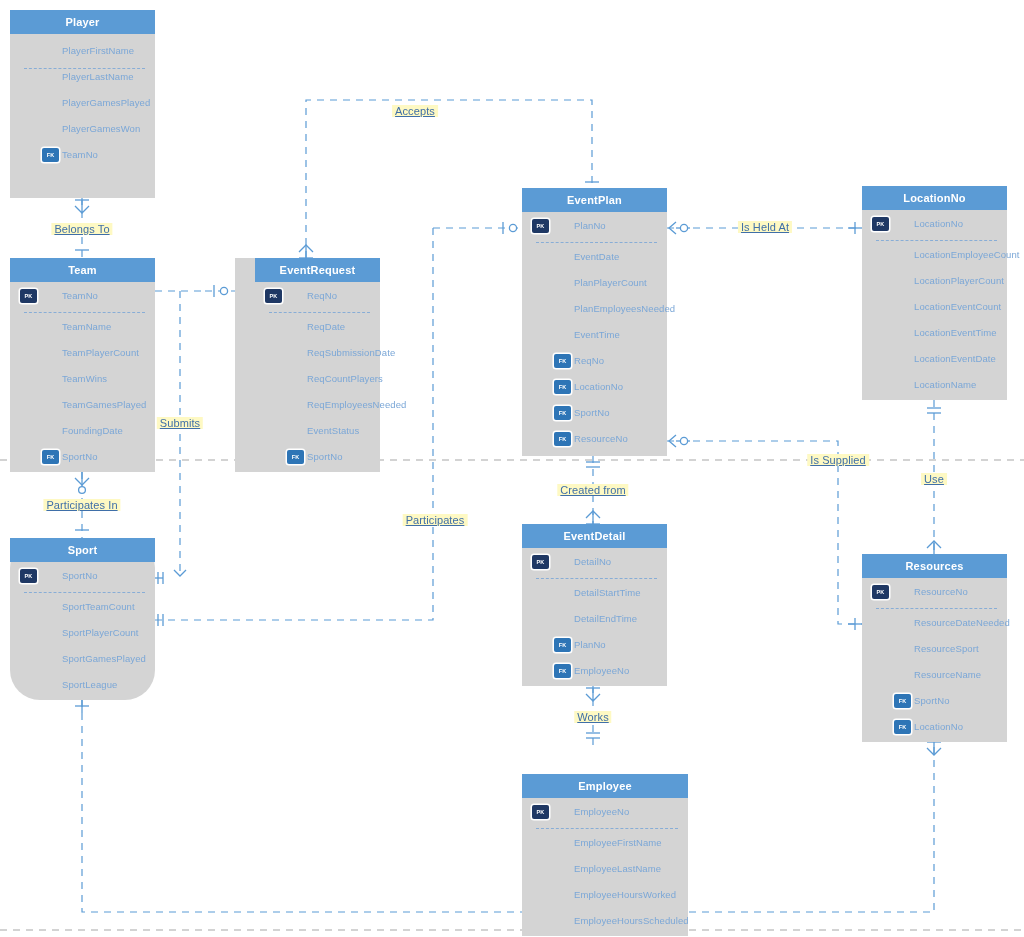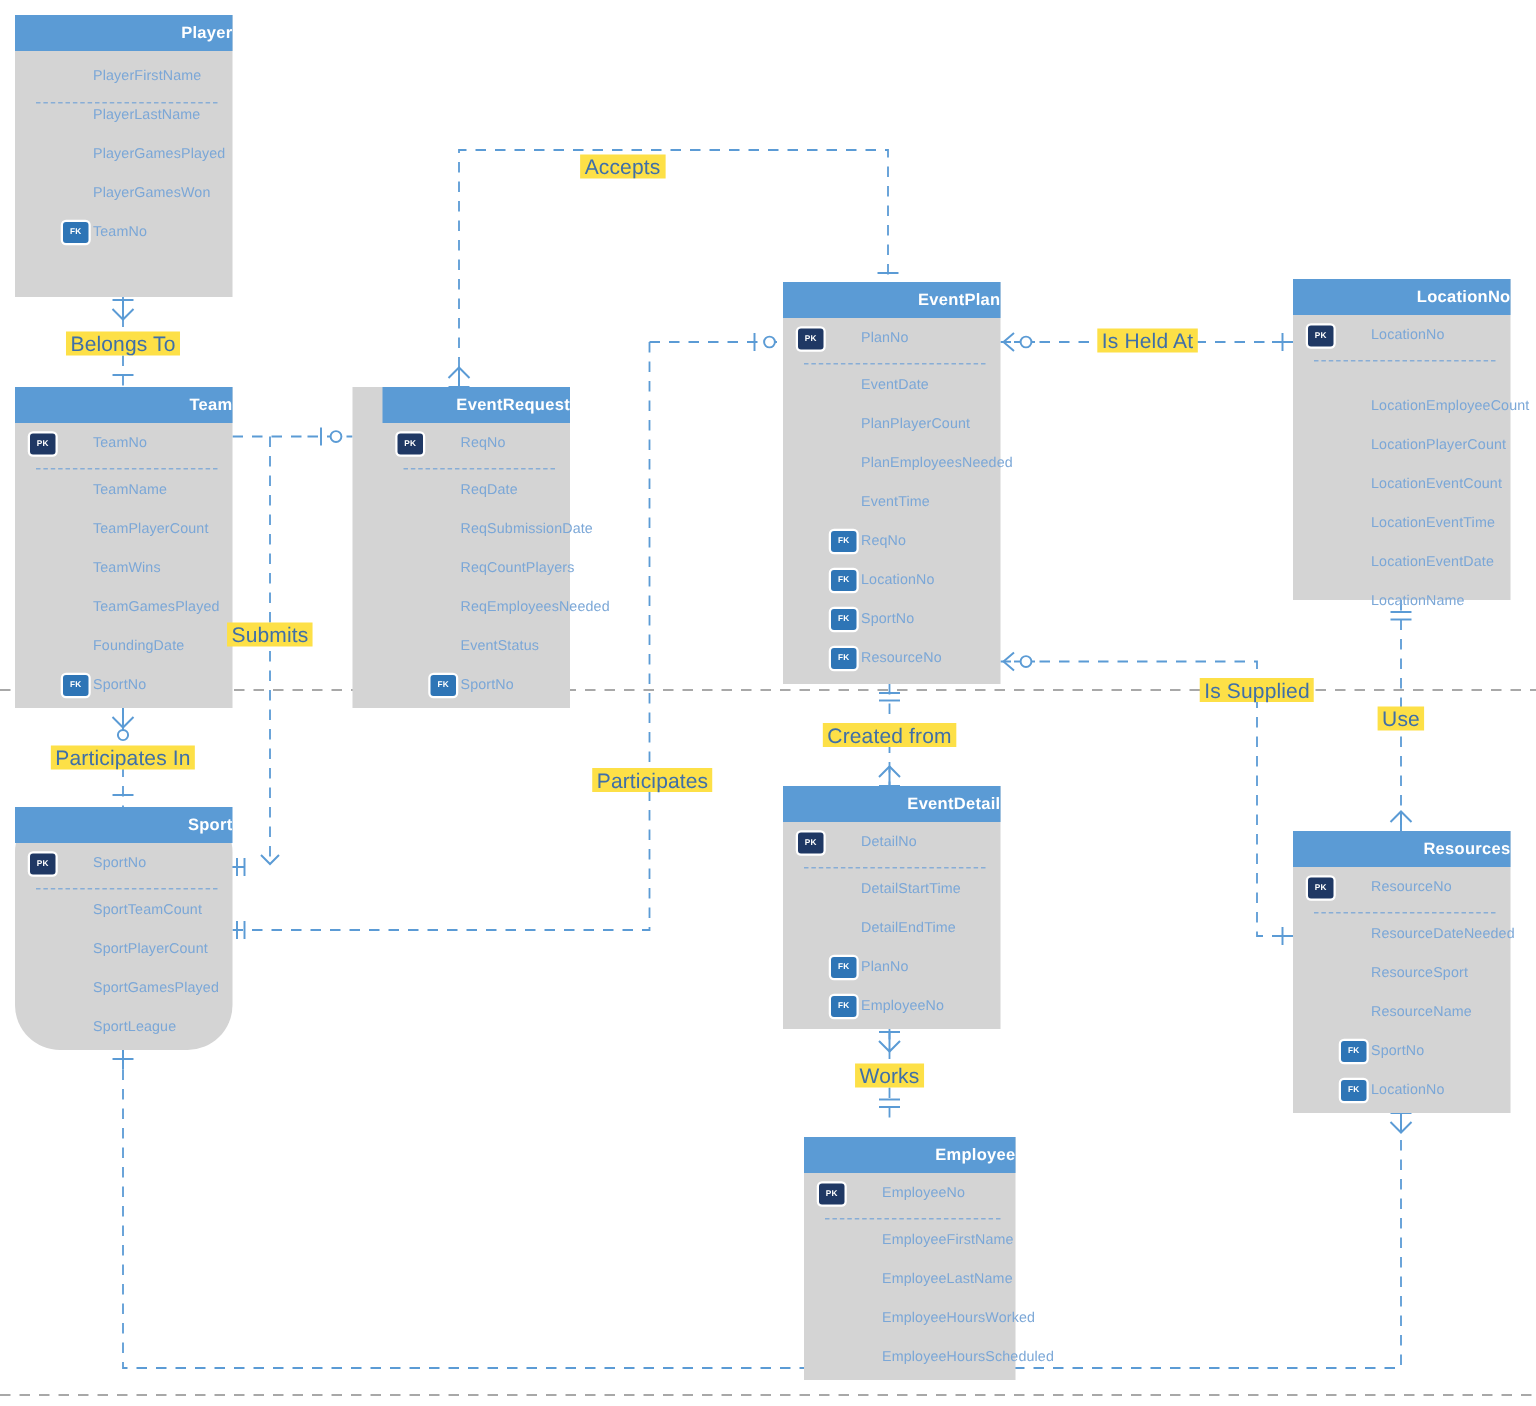--- a/index.html
+++ b/index.html
@@ -7,21 +7,21 @@
     width:1024px;height:937px;position:relative;overflow:hidden;
     font-family:"Liberation Sans","DejaVu Sans",sans-serif;
     -webkit-font-smoothing:antialiased;
   }
   #canvas{position:absolute;inset:0;width:1024px;height:937px;}
   #links{position:absolute;left:0;top:0;width:1024px;height:937px;pointer-events:none;}
 
   .entity{position:absolute;background:#d4d4d4;box-sizing:border-box;}
   .entity .hdr{
     background:#5b9bd5;color:#ffffff;font-size:11px;font-weight:bold;
-    text-align:right;line-height:24px;height:24px;letter-spacing:.2px;
+    text-align:center;line-height:24px;height:24px;letter-spacing:.2px;
   }
   .entity .body{position:relative;}
   .attr{
     position:relative;height:26px;line-height:26px;font-size:9.5px;
     color:#7ba7d7;padding-left:52px;white-space:nowrap;letter-spacing:.1px;
   }
   .attr.pk{height:28px;line-height:28px;}
   .badge{
     position:absolute;left:10px;top:50%;transform:translateY(-50%);
     width:17px;height:14px;border-radius:2px;
@@ -30,23 +30,23 @@
     letter-spacing:.2px;box-shadow:0 0 0 1.5px #ffffff;
   }
   .badge.k{background:#1f3864;}
   .badge.f{background:#2e75b6;left:32px;}
   .sep{
     position:absolute;left:14px;right:10px;height:0;
     border-top:1px dashed #7ba7d7;opacity:.85;
   }
 
   .rel-label{
-    position:absolute;font-size:14px;color:#3f6fa8;
-    background:#fde047;padding:0 3px;white-space:nowrap;
-    transform:translate(-50%,-50%);letter-spacing:.1px;
+    position:absolute;font-size:11px;color:#3f6fa8;
+    background:#fef9c3;padding:0 3px;white-space:nowrap;
+    transform:translate(-50%,-50%);letter-spacing:.1px;text-decoration:underline;
   }
 </style>
 </head>
 <body>
 
 <div id="canvas">
 
   <svg id="links" viewBox="0 0 1024 937" xmlns="http://www.w3.org/2000/svg">
     <defs>
       <style>
@@ -354,21 +354,21 @@
         <span class="badge f">FK</span>
         <span>PlanNo</span>
       </div>
       <div class="attr">
         <span class="badge f">FK</span>
         <span>EmployeeNo</span>
       </div>
     </div>
   </div>
 
-  <div class="entity" style="left:522px;top:758px;width:141px;height:162px;margin-left:14px;">
+  <div class="entity" style="left:522px;top:774px;width:166px;height:162px;">
     <div class="hdr">Employee</div>
     <div class="body">
       <div class="attr pk">
         <span class="badge k">PK</span>
         <span>EmployeeNo</span>
       </div>
       <div class="sep" style="top:30px;"></div>
       <div class="attr" style="margin-top:4px;">
         <span>EmployeeFirstName</span>
       </div>
@@ -385,21 +385,21 @@
   </div>
 
   <div class="entity" style="left:862px;top:186px;width:145px;height:214px;">
     <div class="hdr">LocationNo</div>
     <div class="body">
       <div class="attr pk">
         <span class="badge k">PK</span>
         <span>LocationNo</span>
       </div>
       <div class="sep" style="top:30px;"></div>
-      <div class="attr" style="margin-top:20px;text-align:right;">
+      <div class="attr" style="margin-top:4px;text-align:right;">
         <span>LocationEmployeeCount</span>
       </div>
       <div class="attr">
         <span>LocationPlayerCount</span>
       </div>
       <div class="attr">
         <span>LocationEventCount</span>
       </div>
       <div class="attr">
         <span>LocationEventTime</span>

